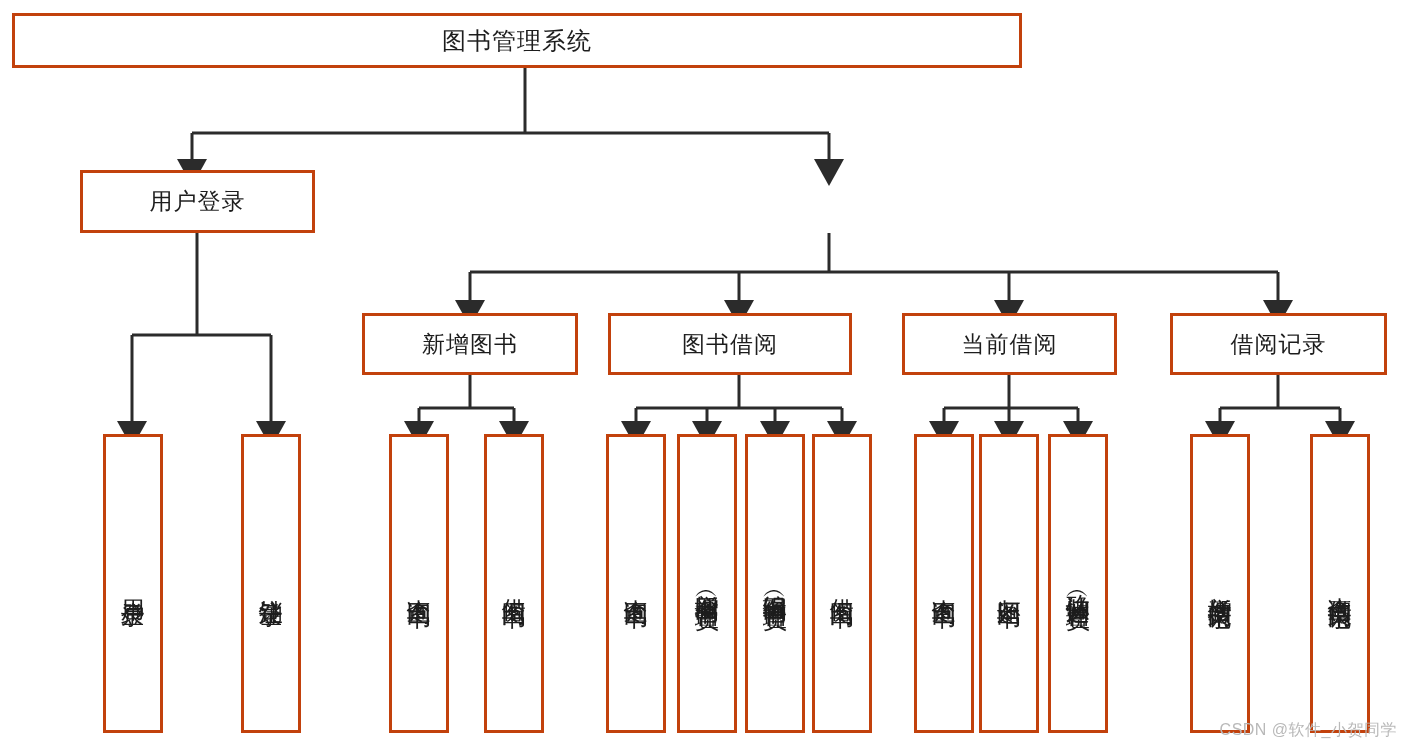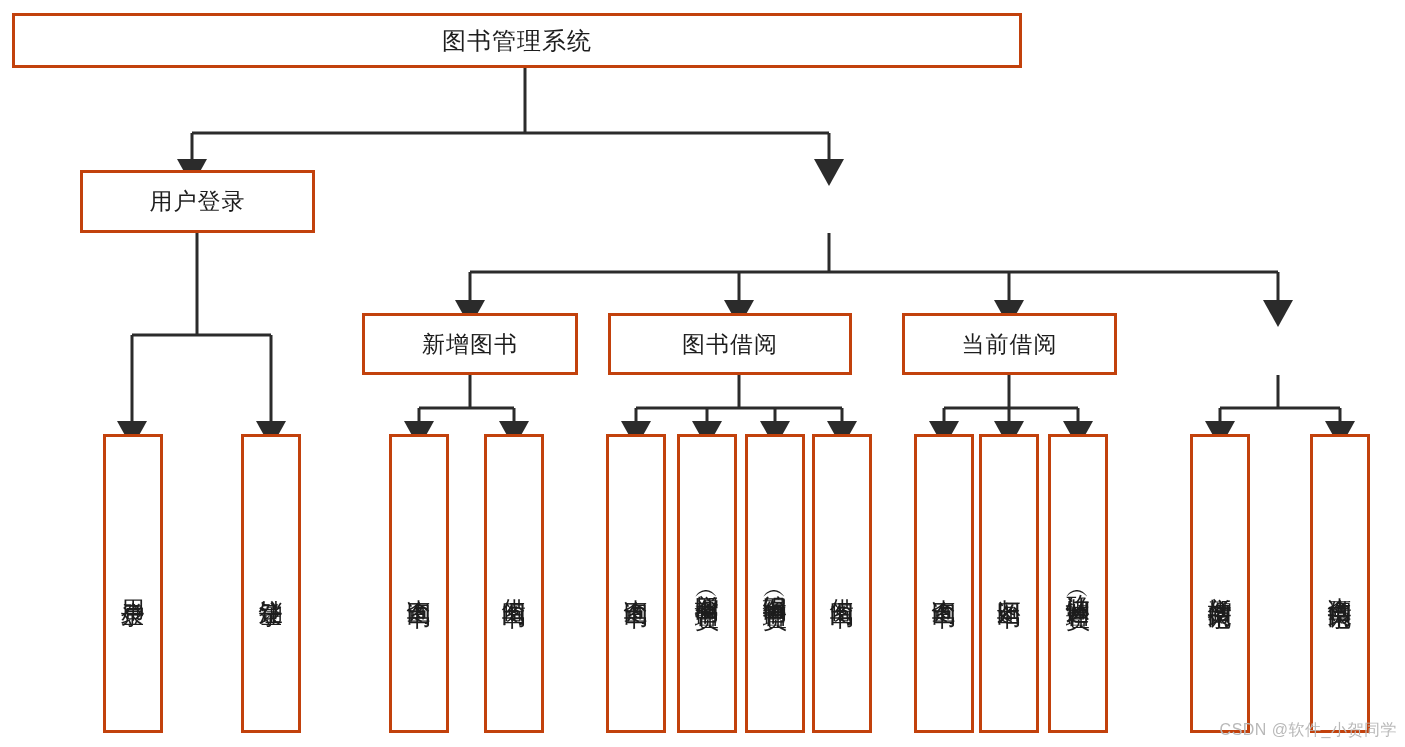--- a/index.html
+++ b/index.html
@@ -135,20 +135,23 @@
 
   <div class="node lvl3" style="left:362px; top:313px; width:216px; height:62px;">
     <span class="label">新增图书</span>
   </div>
   <div class="node lvl3" style="left:608px; top:313px; width:244px; height:62px;">
     <span class="label">图书借阅</span>
   </div>
   <div class="node lvl3" style="left:902px; top:313px; width:215px; height:62px;text-align:center;">
     <span class="label">当前借阅</span>
   </div>
+  <div class="node lvl3" style="left:1170px; top:313px; width:217px; height:62px;">
+    <span class="label">借阅记录</span>
+  </div>
 
   <div class="node leaf" style="left:103px; top:434px; width:60px; height:299px;">
     <span class="label">用户登录</span>
   </div>
   <div class="node leaf" style="left:241px; top:434px; width:60px; height:299px;">
     <span class="label">注销登录</span>
   </div>
 
   <div class="node leaf" style="left:389px; top:434px; width:60px; height:299px;">
     <span class="label">查询图书</span>

